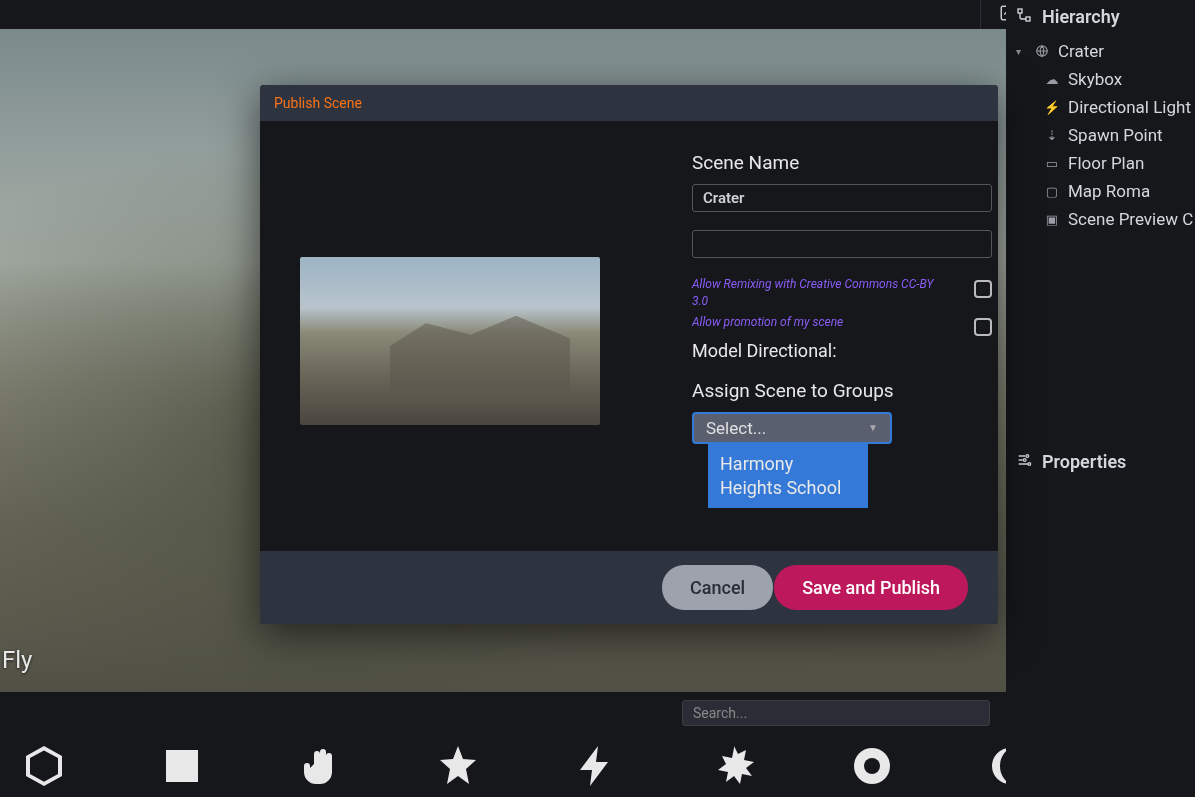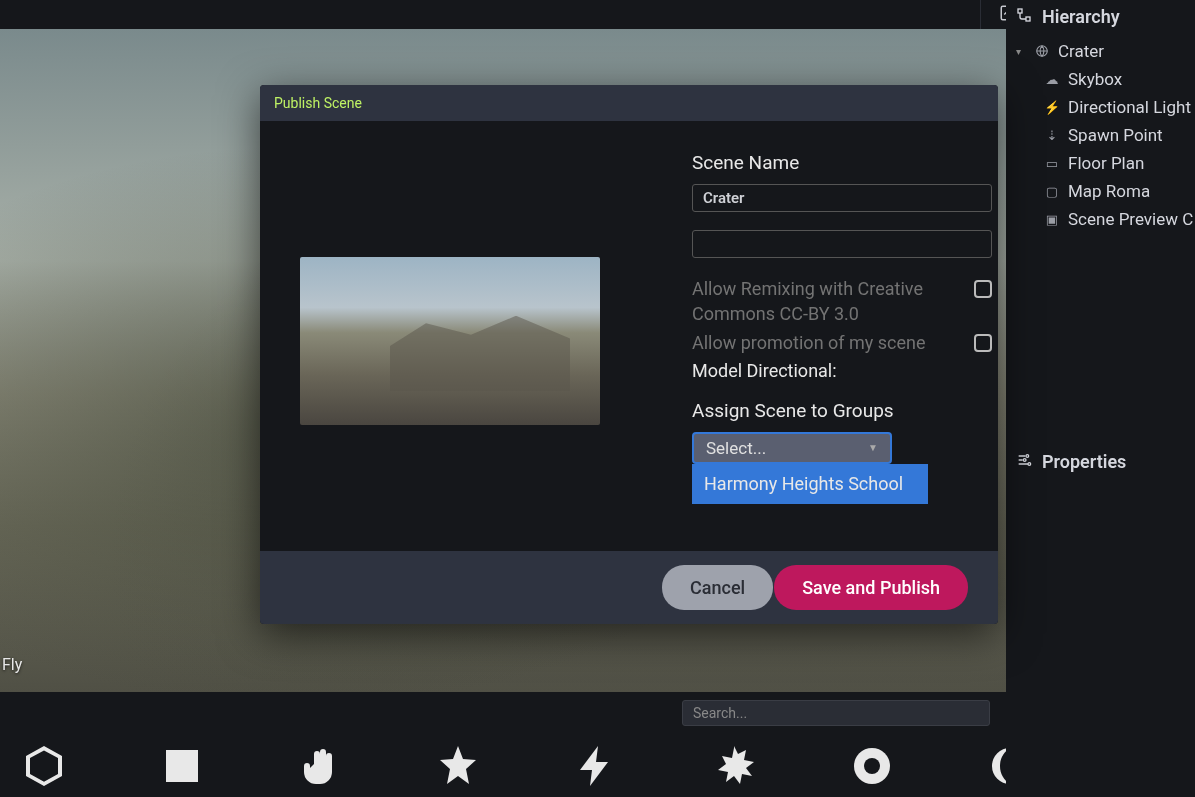--- a/index.html
+++ b/index.html
@@ -5,55 +5,55 @@
 * { margin: 0; padding: 0; box-sizing: border-box; font-family: -apple-system, BlinkMacSystemFont, "Segoe UI", Roboto, sans-serif; }
 body { background: #15171b; color: #fff; width: 1195px; height: 797px; overflow: hidden; position: relative; }
 
 .topbar { position: absolute; top: 0; left: 0; right: 0; height: 29px; background: #15171b; display: flex; justify-content: flex-end; align-items: center; z-index: 5; }
 .top-right { display: flex; align-items: center; height: 100%; }
 .stats-btn { display: flex; align-items: center; gap: 8px; padding: 0 18px; height: 100%; border-left: 1px solid #2a2d35; color: #c5c7ce; font-size: 18px; font-weight: 600; cursor: pointer; }
 .render-mode { display: flex; align-items: center; justify-content: space-between; padding: 0 16px; width: 110px; height: 100%; border-left: 1px solid #2a2d35; border-right: 1px solid #2a2d35; color: #c5c7ce; font-size: 17px; cursor: pointer; }
 
 .viewport { position: absolute; top: 29px; left: 0; width: 1006px; height: 663px; background: linear-gradient(to bottom, #7a8a8c 0%, #a8b0a8 35%, #8a8a7a 55%, #6a6a5a 75%, #505045 100%); overflow: hidden; }
 .viewport::before { content: ""; position: absolute; inset: 0; background: radial-gradient(ellipse at 30% 60%, rgba(60,65,50,0.6) 0%, transparent 50%), radial-gradient(ellipse at 70% 80%, rgba(80,80,70,0.5) 0%, transparent 60%); }
-.fly-label { position: absolute; bottom: 18px; left: 2px; font-size: 16px; color: #e8e8e8; text-shadow: 0 1px 3px rgba(0,0,0,0.7); }
+.fly-label { position: absolute; bottom: 18px; left: 2px; font-size: 24px; color: #e8e8e8; text-shadow: 0 1px 3px rgba(0,0,0,0.7); }
 
 .right-panel { position: absolute; top: 0; right: 0; width: 189px; height: 100%; background: #15171b; z-index: 6; }
 .panel-header { display: flex; align-items: center; gap: 10px; padding: 6px 10px; font-size: 18px; font-weight: 600; color: #d5d7de; }
 .hierarchy-list { padding: 4px 0; }
 .tree-row { display: flex; align-items: center; gap: 8px; padding: 4px 0 4px 10px; font-size: 17px; color: #d5d7de; cursor: pointer; }
 .tree-row.root { padding-left: 10px; }
 .tree-row .caret { width: 10px; font-size: 10px; color: #888; }
 .tree-row .node-icon { width: 16px; height: 16px; display: inline-flex; align-items: center; justify-content: center; font-size: 13px; color: #9a9da5; }
 .tree-indent { padding-left: 28px; }
 .properties-section { position: absolute; top: 435px; left: 0; right: 0; padding: 10px; }
 
 .bottom-panel { position: absolute; left: 0; top: 692px; width: 1006px; height: 105px; background: #15171b; }
 .search-row { position: absolute; top: 8px; right: 16px; }
 .search-input { width: 308px; height: 26px; background: #2a2d35; border: 1px solid #3a3d45; border-radius: 3px; color: #ccc; font-size: 14px; padding: 0 10px; outline: none; }
 .search-input::placeholder { color: #888; }
 .asset-icons { position: absolute; top: 50px; left: 20px; display: flex; gap: 90px; align-items: center; }
 .asset-icon { width: 48px; height: 48px; color: #e8e8e8; }
 
 .modal-overlay { position: absolute; inset: 0; z-index: 50; }
 .modal { position: absolute; left: 260px; top: 85px; width: 738px; background: #15171b; border-radius: 4px; box-shadow: 0 10px 40px rgba(0,0,0,0.6); overflow: visible; }
-.modal-titlebar { background: #2e3340; padding: 10px 14px; font-size: 14px; color: #bef264; border-radius: 4px 4px 0 0; }
+.modal-titlebar { background: #2e3340; padding: 10px 14px; font-size: 14px; color: #f97316; border-radius: 4px 4px 0 0; }
 .modal-body { display: flex; padding: 30px 40px 20px 40px; gap: 92px; background: #15171b; min-height: 430px; }
 .preview-col { width: 300px; display: flex; align-items: center; }
 .preview-img { width: 300px; height: 168px; background: linear-gradient(to bottom, #9db4c4 0%, #b8c4cc 30%, #8a8a78 45%, #6a6658 70%, #4a4640 100%); border-radius: 2px; position: relative; overflow: hidden; }
 .preview-img::after { content: ""; position: absolute; left: 30%; right: 10%; top: 35%; bottom: 20%; background: rgba(90,85,75,0.5); clip-path: polygon(0 40%, 20% 10%, 45% 25%, 70% 0, 100% 30%, 100% 100%, 0 100%); }
 .form-col { flex: 1; }
 .form-label { font-size: 19px; color: #e8e8e8; margin-bottom: 10px; }
 .text-input { width: 300px; height: 28px; background: #15171b; border: 1px solid #555; border-radius: 3px; color: #cfd1d6; font-size: 15px; font-weight: 600; padding: 0 10px; outline: none; margin-bottom: 18px; }
 .check-row { display: flex; justify-content: space-between; align-items: flex-start; width: 300px; margin-bottom: 4px; }
-.check-label { font-size: 18px; color: #737373; line-height: 1.4; max-width: 260px; }
+.check-label { font-size: 12px; color: #8b5cf6; line-height: 1.4; max-width: 260px; font-style: italic; }
 .checkbox { width: 18px; height: 18px; border: 2px solid #bbb; border-radius: 4px; background: transparent; flex-shrink: 0; margin-top: 4px; cursor: pointer; }
 .plain-label { font-size: 18px; color: #e8e8e8; margin-bottom: 18px; }
 .select-box { width: 200px; height: 32px; background: #5a5f70; border: 2px solid #3478d8; border-radius: 4px; display: flex; align-items: center; justify-content: space-between; padding: 0 12px; font-size: 17px; color: #e0e0e0; cursor: pointer; }
-.select-dropdown { position: absolute; width: 236px; background: #2e3340; border-radius: 0 0 4px 4px; margin-top: 0; }
+.select-dropdown { position: absolute; width: 160px; background: #2e3340; border-radius: 0 0 4px 4px; margin-top: 0; margin-left: 16px; }
 .select-option { padding: 8px 12px; font-size: 18px; color: #e8e8e8; background: #3478d8; line-height: 1.35; cursor: pointer; }
 .modal-footer { background: #2e3340; padding: 14px 30px; display: flex; justify-content: flex-end; gap: 1px; border-radius: 0 0 4px 4px; }
 .btn { border: none; border-radius: 22px; padding: 12px 28px; font-size: 18px; font-weight: 500; cursor: pointer; }
 .btn-cancel { background: #9ea2ac; color: #2a2d35; }
 .btn-primary { background: #be185d; color: #fff; }
 
 .ico { display: inline-block; }
 </style>
 </head>
 <body>

